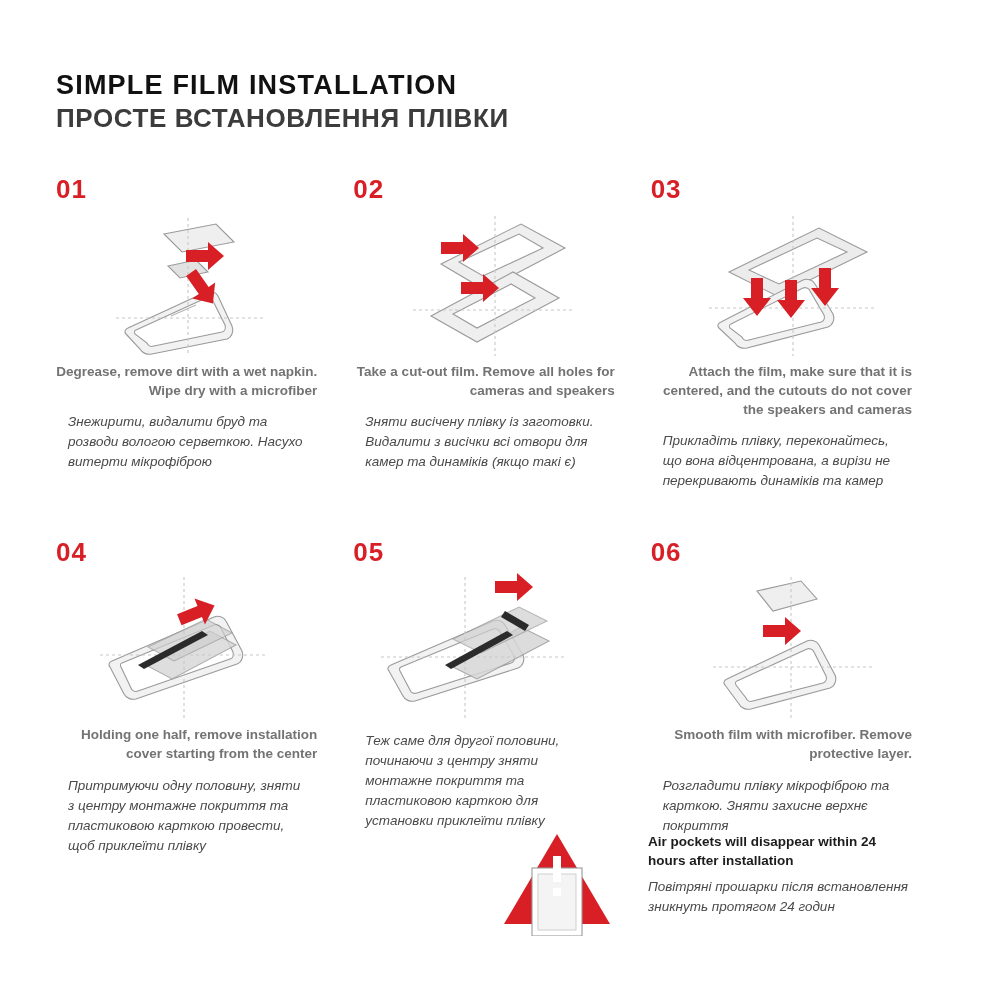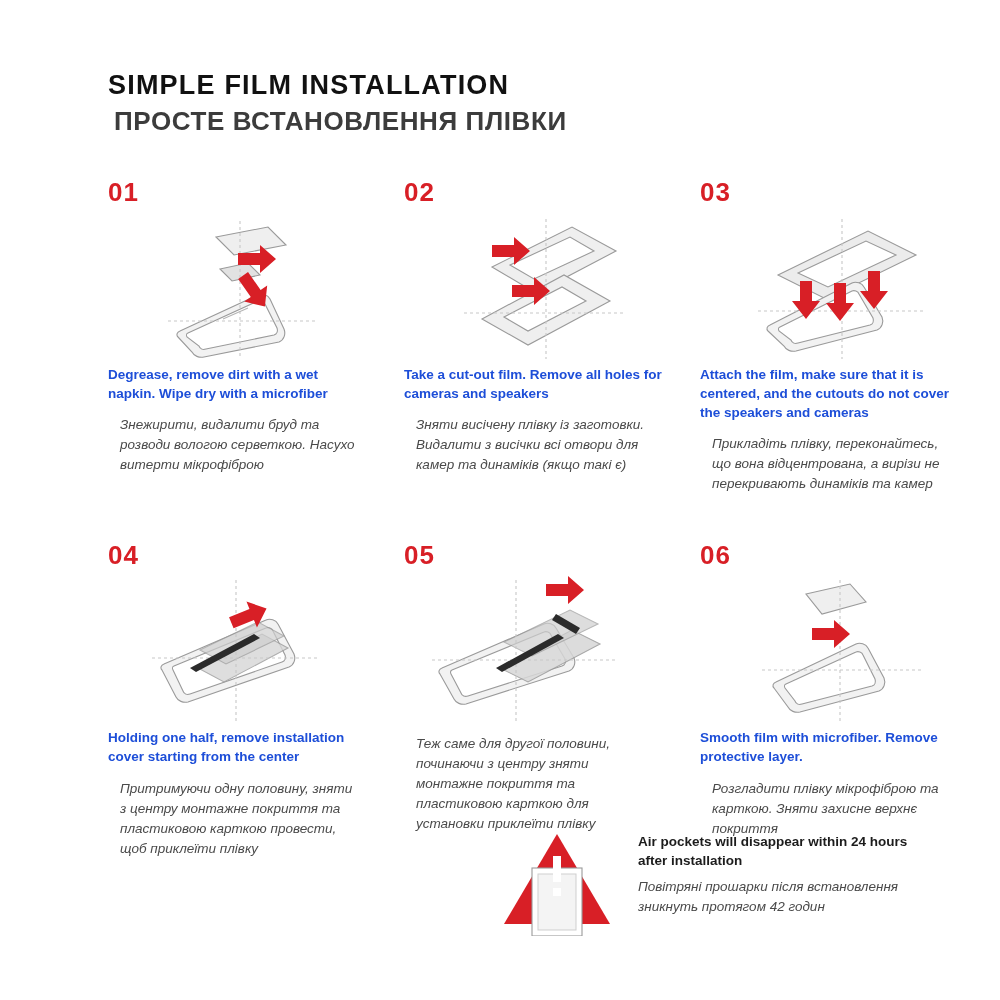--- a/index.html
+++ b/index.html
@@ -12,42 +12,42 @@
     height: 1000px;
     font-family: "Liberation Sans", sans-serif;
     color: #1a1a1a;
     overflow: hidden;
   }
   .page {
     position: relative;
     width: 1000px;
     height: 1000px;
     box-sizing: border-box;
-    padding: 70px 88px 0 108px;
+    padding: 70px 88px 0 56px;
   }
   
   .header {
     margin-bottom: 42px;
   }
   .title-en {
     font-size: 27px;
     font-weight: bold;
     letter-spacing: 1.2px;
     color: #111111;
     line-height: 1.15;
     margin: 0 0 3px 0;
     text-transform: uppercase;
   }
   .title-uk {
     font-size: 26px;
     font-weight: bold;
     letter-spacing: 0.6px;
     color: #3c3c3c;
     line-height: 1.15;
-    margin: 6px;
+    margin: 0;
     text-transform: uppercase;
   }
   
   .grid {
     display: grid;
     grid-template-columns: repeat(3, 1fr);
     column-gap: 28px;
     row-gap: 18px;
     gap: 36px;
   }
@@ -66,39 +66,40 @@
     height: 150px;
     position: relative;
   }
   .art svg {
     display: block;
   }
   .txt-en {
     font-size: 13.5px;
     font-weight: bold;
     line-height: 1.42;
-    color: #1d4ed8;
+    color: #737373;
     margin: 6px 0 6px 0;
+    text-align: right;
   }
   .txt-uk {
     font-size: 13.5px;
     font-style: italic;
     line-height: 1.48;
     color: #4a4a4a;
     margin: 12px;
   }
   
   .footer {
     position: absolute;
     left: 88px;
     right: 88px;
     bottom: 60px;
     display: flex;
     align-items: flex-start;
-    gap: 22px;
+    gap: 32px;
   }
   .footer-art {
     flex: 0 0 auto;
     width: 118px;
     padding-left: 410px;
   }
   .footer-text {
     flex: 1 1 auto;
     padding-top: 6px;
   }
@@ -307,17 +308,17 @@
 
         <rect x="34" y="42" width="50" height="68" fill="#ffffff" stroke="#9a9a9a" stroke-width="1.1"></rect>
         <rect x="40" y="48" width="38" height="56" fill="#f4f4f4" stroke="#cfcfcf" stroke-width="1"></rect>
 
         <rect x="55" y="30" width="8" height="26" fill="#ffffff"></rect>
         <rect x="55" y="62" width="8" height="8" fill="#ffffff"></rect>
       </svg>
     </div>
     <div class="footer-text">
       <p class="footer-en">Air pockets will disappear within 24 hours after installation</p>
-      <p class="footer-uk">Повітряні прошарки після встановлення зникнуть протягом 42 годин</p>
+      <p class="footer-uk">Повітряні прошарки після встановлення зникнуть протягом 24 годин</p>
     </div>
   </div>
 
 </div>
 
 </body></html>

